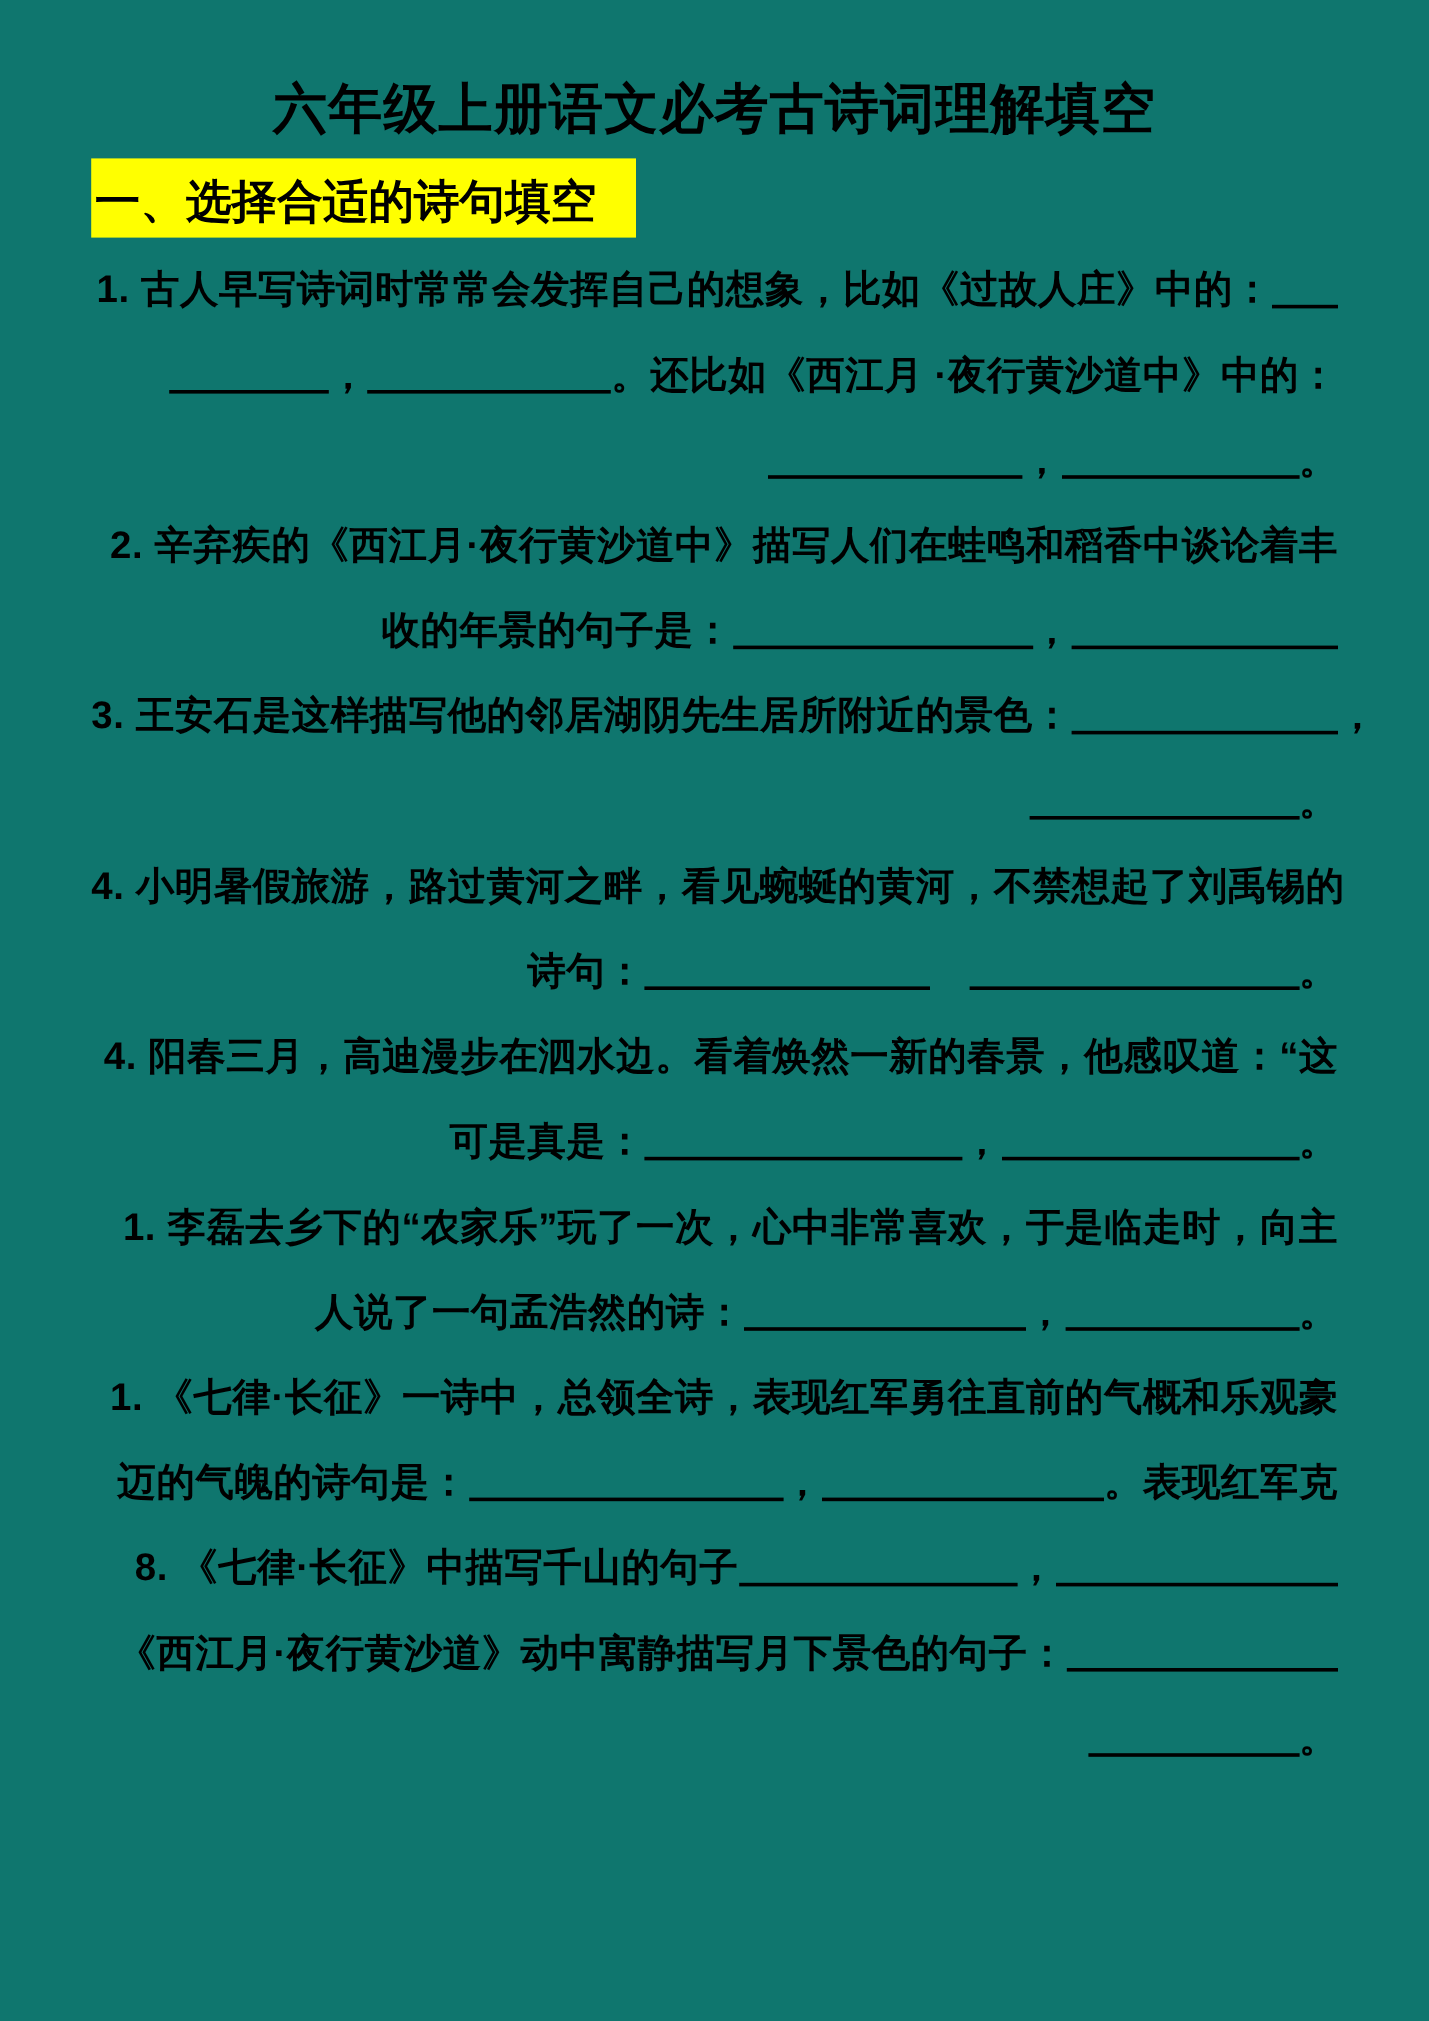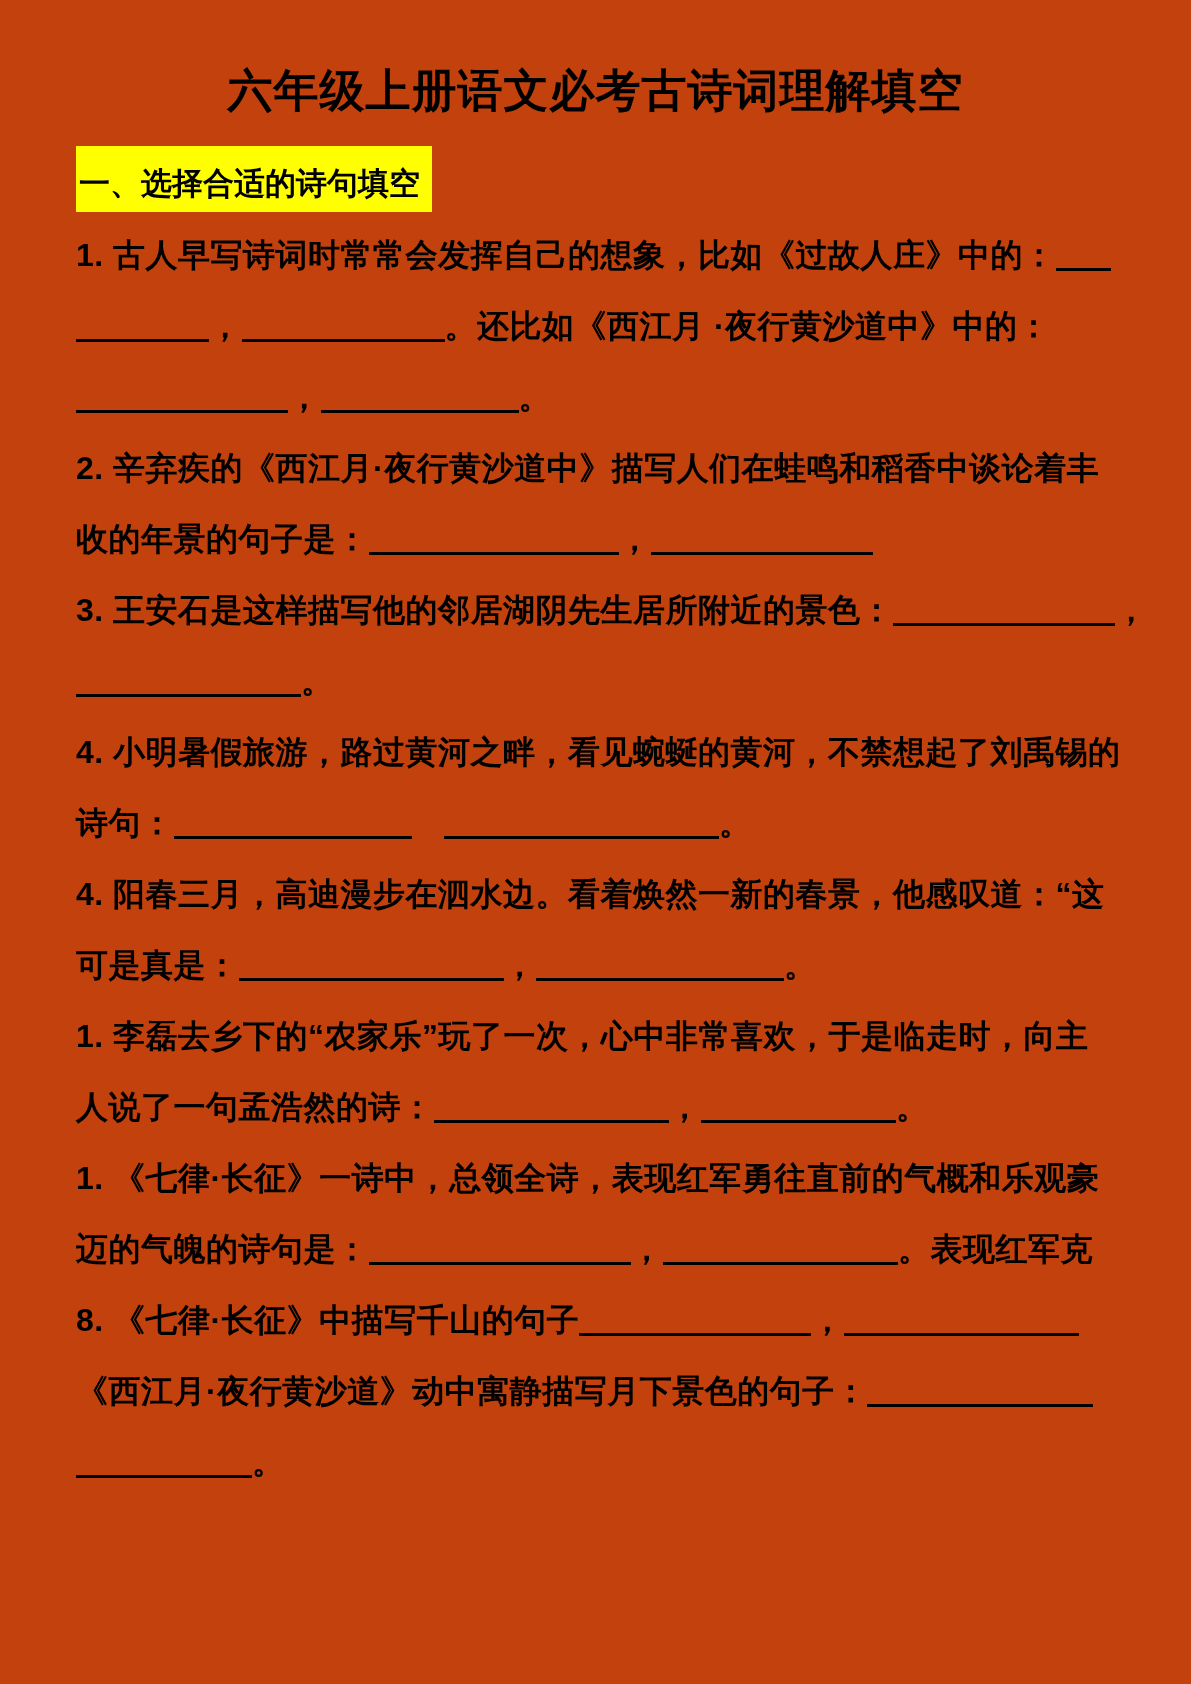--- a/index.html
+++ b/index.html
@@ -7,48 +7,49 @@
     margin: 0;
     padding: 0;
     background: #ffffff;
     color: #000000;
     font-family: "Liberation Sans", "DejaVu Sans", sans-serif;
   }
   .page {
     position: relative;
     width: 1191px;
     height: 1684px;
-    background: #c2410c;
+    background: #0f766e;
     overflow: hidden;
     padding: 0 76px;
   }
   .title {
     margin: 0;
     padding-top: 62px;
     text-align: center;
     font-size: 45px;
     line-height: 58px;
     font-weight: 900;
     letter-spacing: 1px;
     white-space: nowrap;
   }
   .section-header {
     display: inline-block;
-    margin-top: 26px;
-    font-size: 31px;
+    margin-top: 12px;
+    font-size: 38px;
     line-height: 31px;
     font-weight: 900;
-    padding: 22px 12px 13px 3px;
+    padding: 22px 33px 13px 3px;
     white-space: nowrap;
   }
   .worksheet-body {
     margin-top: 8px;
   }
   .question {
     margin: 0;
+    text-align: right;
   }
   .line {
     height: 71px;
     line-height: 71px;
     font-size: 32px;
     font-weight: 600;
     white-space: nowrap;
   }
   .qtext {
     letter-spacing: 0.5px;

